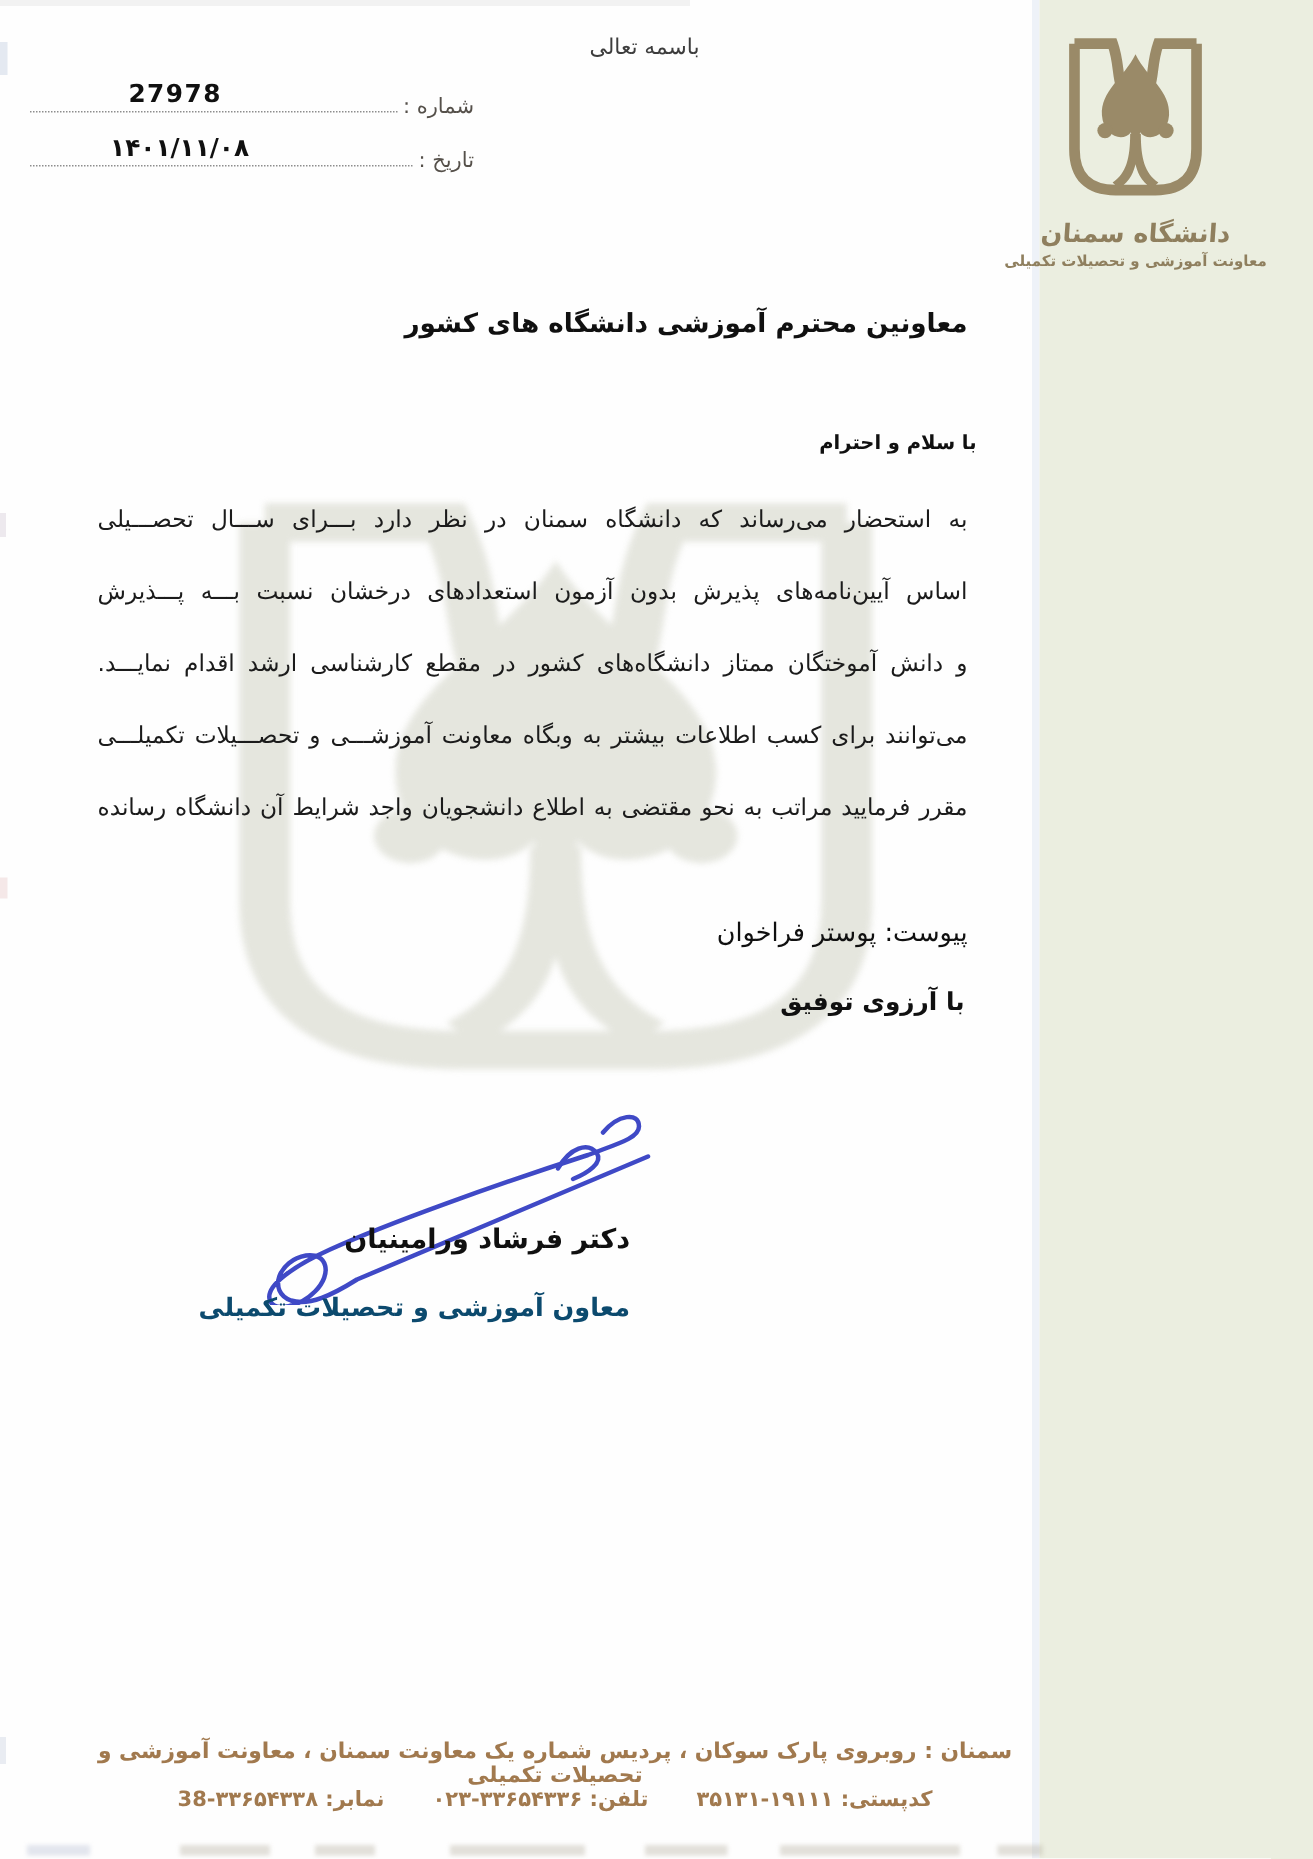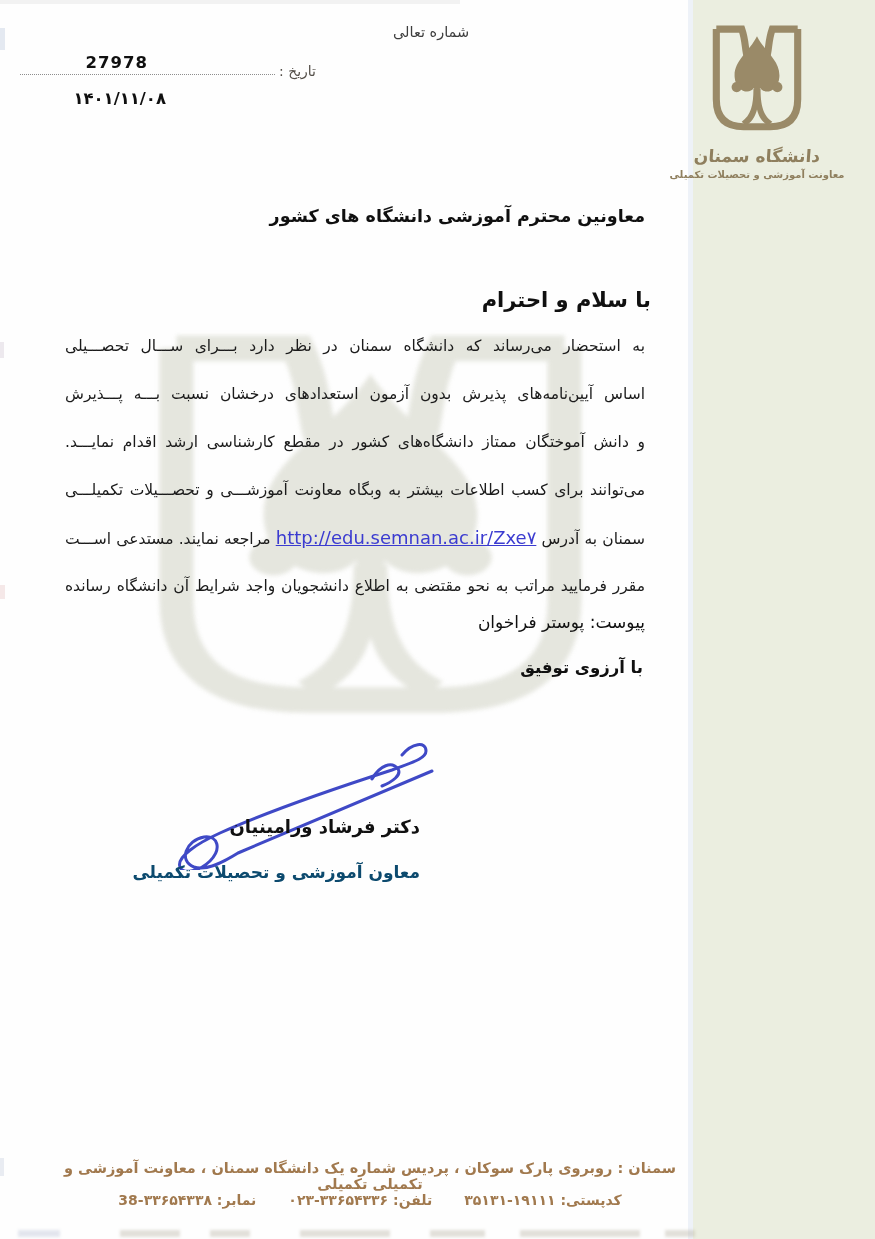--- a/index.html
+++ b/index.html
@@ -27,21 +27,21 @@
 
   
   .meta{position:absolute;top:50px;left:20px;width:296px;direction:rtl;color:#55504a;font-size:14px;}
   .meta-row{display:flex;align-items:flex-end;height:29px;margin-bottom:7px;}
   .meta-label{white-space:nowrap;padding-left:4px;}
   .meta-dots{flex:1;border-bottom:1.7px dotted #8d8d8d;margin-bottom:4px;}
   .meta-value{position:absolute;font-weight:bold;color:#101010;font-size:16.5px;letter-spacing:1px;direction:ltr;}
   .v-number{top:3px;right:168px;}
   .v-date{top:39px;right:150px;}
   .recipient{position:absolute;top:206px;right:230px;font-size:17.5px;font-weight:bold;color:#101010;direction:rtl;margin-left:40px;}
-  .salutation{position:absolute;top:288px;right:224px;font-size:21px;font-weight:bold;color:#101010;direction:rtl;}
+  .salutation{position:absolute;top:288px;right:224px;font-size:13px;font-weight:bold;color:#101010;direction:rtl;}
   .body-text{position:absolute;top:322px;right:230px;width:580px;direction:rtl;font-size:15.5px;color:#1b1b1b;}
   .bline{height:48px;line-height:48px;text-align:justify;text-align-last:justify;overflow:hidden;}
   .bline a{color:#3b3bd0;text-decoration:underline;font-size:18px;}
   .attach-note{position:absolute;top:612px;right:230px;font-size:17px;font-weight:normal;color:#101010;direction:rtl;}
   .closing{position:absolute;top:658px;right:232px;font-size:16.5px;font-weight:bold;color:#101010;direction:rtl;}
 
   
   .signature-svg{position:absolute;left:140px;top:735px;width:300px;height:135px;color:#3f49c6;}
   .signer-name{position:absolute;top:816px;right:455px;font-size:18px;font-weight:bold;color:#101010;direction:rtl;}
   .signer-title{position:absolute;top:862px;right:455px;font-size:17px;font-weight:bold;color:#0c4a6e;direction:rtl;}
@@ -92,60 +92,59 @@
 </svg>
 
 <div class="logo-wrap">
   <svg viewBox="0 0 100 116">
       <use href="#uni-logo"></use>
     </svg>
   <div class="uni-name">دانشگاه سمنان</div>
   <div class="uni-sub">معاونت آموزشی و تحصیلات تکمیلی</div>
 </div>
 
-<div class="bismillah">شماره تعالی</div>
+<div class="bismillah">باسمه تعالی</div>
 
 <div class="meta">
+  <div class="meta-row">
+    <span class="meta-label">شماره :</span>
+    <span class="meta-dots"></span>
+  </div>
   <div class="meta-row">
     <span class="meta-label">تاریخ :</span>
     <span class="meta-dots"></span>
   </div>
   <span class="meta-value v-number">27978</span>
   <span class="meta-value v-date">۱۴۰۱/۱۱/۰۸</span>
 </div>
 
 <div class="recipient">معاونین محترم آموزشی دانشگاه های کشور</div>
 <div class="salutation">با سلام و احترام</div>
 
 <div class="body-text">
   <div class="bline">به استحضار می‌رساند که دانشگاه سمنان در نظر دارد بـــرای ســـال تحصـــیلی ۱۴۰۳-۱۴۰۲ بـــر</div>
   <div class="bline">اساس آیین‌نامه‌های پذیرش بدون آزمون استعدادهای درخشان نسبت بـــه پـــذیرش دانشـــجویان</div>
   <div class="bline">و دانش آموختگان ممتاز دانشگاه‌های کشور در مقطع کارشناسی ارشد اقدام نمایـــد. متقاضـــیان</div>
   <div class="bline">می‌توانند برای کسب اطلاعات بیشتر به وبگاه معاونت آموزشـــی و تحصـــیلات تکمیلـــی دانشـــگاه</div>
-  <div class="bline">
-    <span>سمنان به آدرس</span>
-    <a href="#" dir="ltr">http://edu.semnan.ac.ir/Zxe۷</a>
-    <span>مراجعه نمایند. مستدعی اســـت</span>
-  </div>
   <div class="bline">مقرر فرمایید مراتب به نحو مقتضی به اطلاع دانشجویان واجد شرایط آن دانشگاه رسانده شود.</div>
 </div>
 
 <div class="attach-note">پیوست: پوستر فراخوان</div>
 <div class="closing">با آرزوی توفیق</div>
 
 <svg class="signature-svg" viewBox="0 0 300 135">
   <g fill="none" stroke="currentColor" stroke-width="3" stroke-linecap="round" stroke-linejoin="round">
     <path d="M262,20 c10,-12 24,-14 24,-4 c0,8 -16,12 -34,19 C190,55 120,80 80,98 c-22,10 -44,24 -40,34 c3,8 20,4 30,-6 c12,-12 8,-26 -6,-24 c-18,3 -26,24 -10,30 c12,4 28,-4 44,-14 L292,36"></path>
     <path d="M232,44 c8,-14 20,-18 26,-10 c4,6 -6,13 -16,17"></path>
   </g>
 </svg>
 <div class="signer-name">دکتر فرشاد ورامینیان</div>
 <div class="signer-title">معاون آموزشی و تحصیلات تکمیلی</div>
 
-<div class="footer-address">سمنان : روبروی پارک سوکان ، پردیس شماره یک دانشگاه سمنان ، معاونت آموزشی و تکمیلی تکمیلی</div>
+<div class="footer-address">سمنان : روبروی پارک سوکان ، پردیس شماره یک معاونت سمنان ، معاونت آموزشی و تحصیلات تکمیلی</div>
 <div class="footer-contact">
   <span class="fc">کدپستی: ۱۹۱۱۱-۳۵۱۳۱</span>
   <span class="fc">تلفن: ۳۳۶۵۴۳۳۶-۰۲۳</span>
   <span class="fc">نمابر: ۳۳۶۵۴۳۳۸-38</span>
 </div>
 
 <div class="art a-topline"></div>
 <div class="art a-e1"></div>
 <div class="art a-e2"></div>
 <div class="art a-e3"></div>

